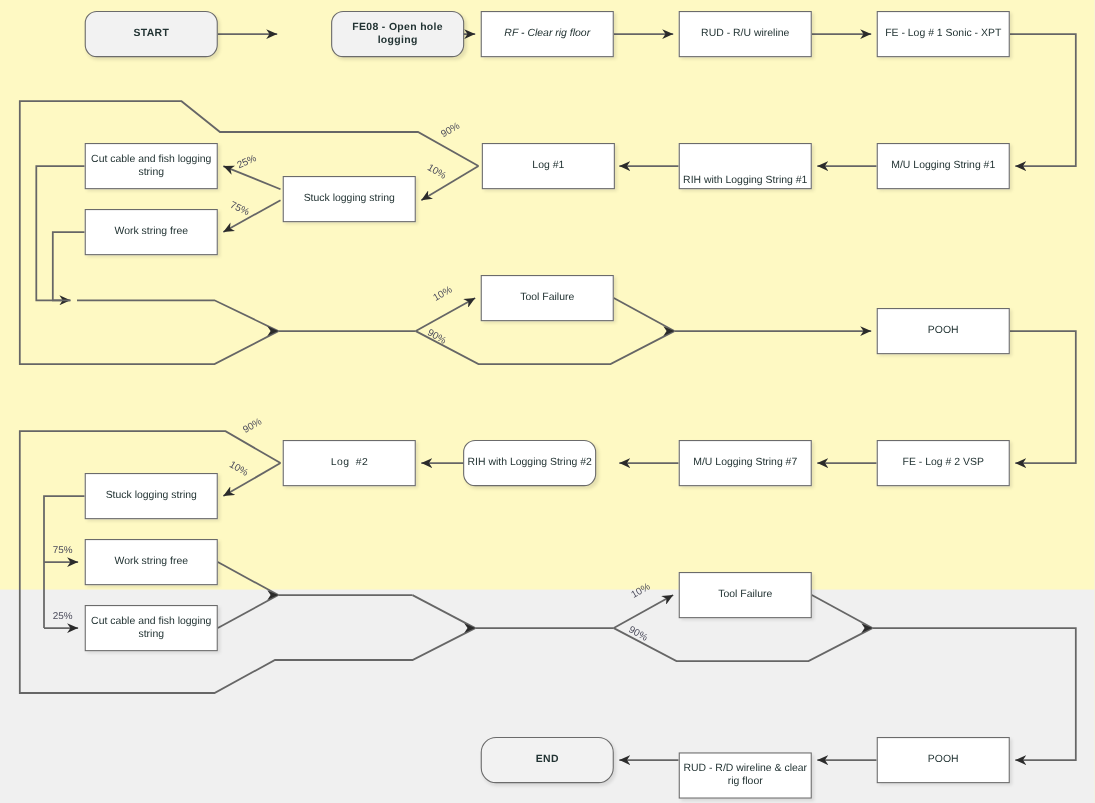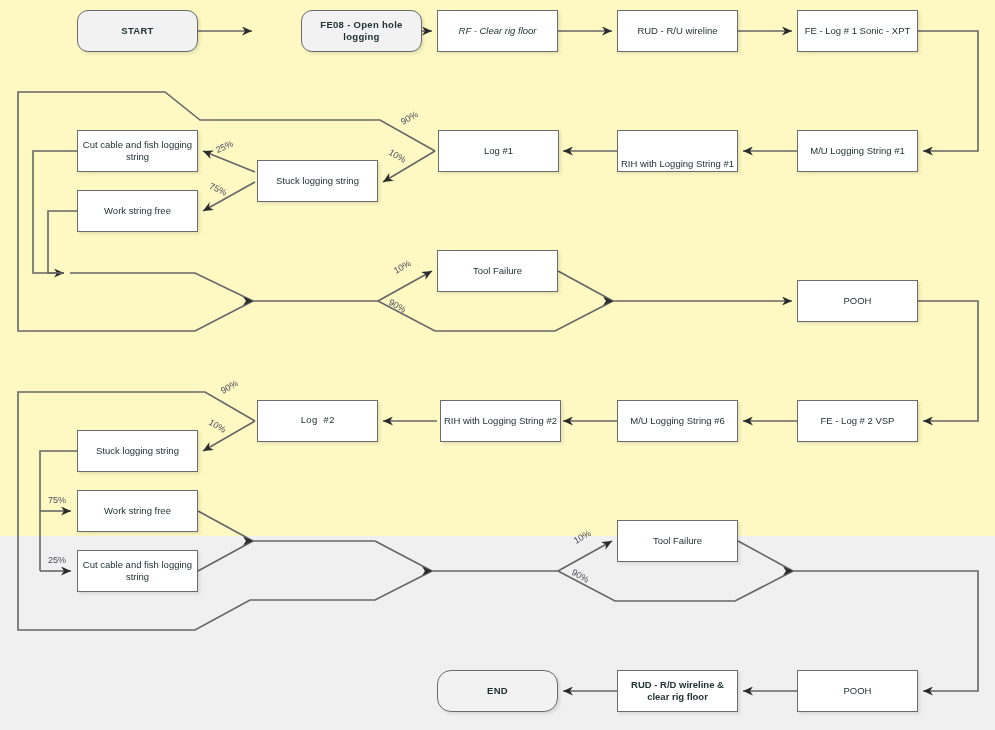--- a/index.html
+++ b/index.html
@@ -124,45 +124,45 @@
       </div>
       <div class="node" style="left: 437px; top: 250px; width: 121px; height: 42px;">
         <span>Tool Failure</span>
       </div>
       <div class="node" style="left: 797px; top: 280px; width: 121px; height: 42px;">
         <span>POOH</span>
       </div>
       <div class="node" style="left: 257px; top: 400px; width: 121px; height: 42px; font-family: Liberation Mono, monospace;">
         <span>Log #2</span>
       </div>
-      <div class="node" style="left: 440px; top: 400px; width: 121px; height: 42px;">
+      <div class="node" style="left: 421px; top: 400px; width: 121px; height: 42px; border-radius: 11px;">
         <span>RIH with Logging String #2</span>
       </div>
       <div class="node" style="left: 617px; top: 400px; width: 121px; height: 42px;">
-        <span>M/U Logging String #6</span>
+        <span>M/U Logging String #7</span>
       </div>
       <div class="node" style="left: 797px; top: 400px; width: 121px; height: 42px;">
         <span>FE - Log # 2 VSP</span>
       </div>
       <div class="node" style="left: 77px; top: 430px; width: 121px; height: 42px;">
         <span>Stuck logging string</span>
       </div>
       <div class="node" style="left: 77px; top: 490px; width: 121px; height: 42px;">
         <span>Work string free</span>
       </div>
       <div class="node" style="left: 77px; top: 550px; width: 121px; height: 42px;">
         <span>Cut cable and fish logging string</span>
       </div>
       <div class="node" style="left: 617px; top: 520px; width: 121px; height: 42px;">
         <span>Tool Failure</span>
       </div>
       <div class="node terminator bold" style="left: 437px; top: 670px; width: 121px; height: 42px; border-radius: 14px;">
         <span>END</span>
       </div>
-      <div class="node" style="left: 617px; top: 670px; width: 121px; height: 42px; font-weight: bold;">
+      <div class="node" style="left: 617px; top: 684px; width: 121px; height: 42px;">
         <span>RUD - R/D wireline &amp; clear rig floor</span>
       </div>
       <div class="node" style="left: 797px; top: 670px; width: 121px; height: 42px;">
         <span>POOH</span>
       </div>
     </div>
   <div id="labels">
       <div class="edgelabel" style="left: 399px; top: 118px; transform: rotate(-30deg); color: rgb(74, 74, 90);">90%</div>
       <div class="edgelabel" style="left: 392px; top: 147px; transform: rotate(30deg); color: rgb(74, 74, 90);">10%</div>
       <div class="edgelabel" style="left: 214px; top: 146px; transform: rotate(-25deg); color: rgb(74, 74, 90);">25%</div>

